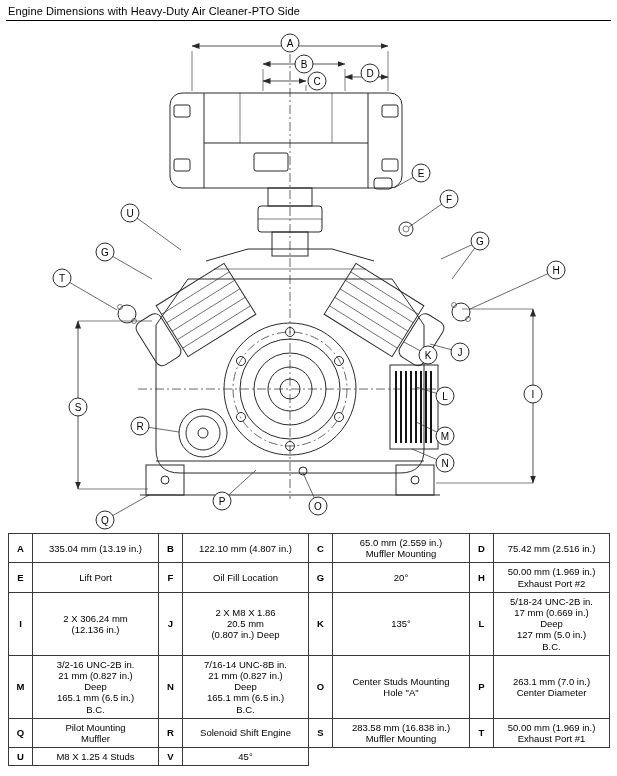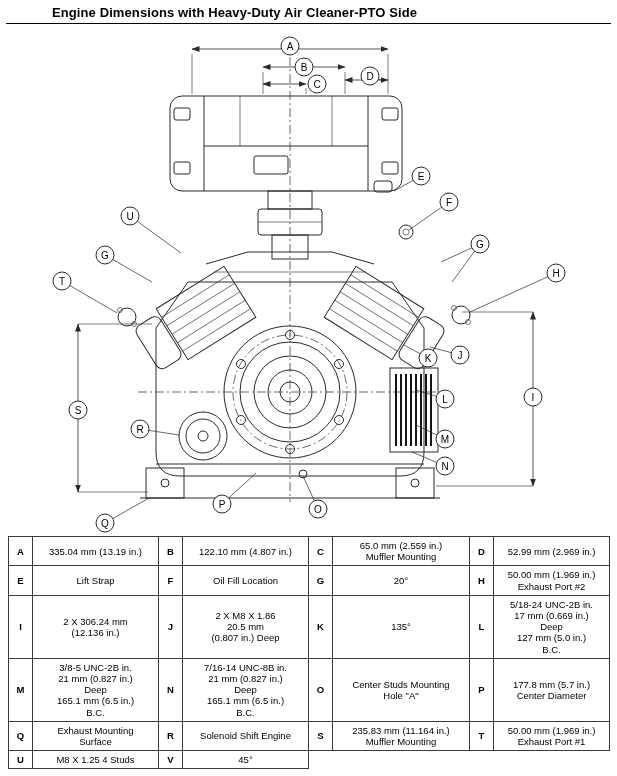--- a/index.html
+++ b/index.html
@@ -2,21 +2,21 @@
 <html><head>
 <meta charset="utf-8">
 <style>
   * { margin:0; padding:0; box-sizing:border-box; }
   html,body { background:#ffffff; }
   body {
     width:617px; height:776px; position:relative; overflow:hidden;
     font-family:"Liberation Sans", sans-serif; color:#000;
   }
   .header { margin:3px 6px 0 6px; padding:2px 0 3px 2px; border-bottom:1px solid #000; }
-  .header h1 { font-size:13px; font-weight:bold; letter-spacing:0.1px;margin-left:44px; }
+  .header h1 { font-size:11px; font-weight:normal; letter-spacing:0.1px; }
   .diagram-wrap { width:617px; height:510px; }
 
   svg .ln   { fill:none; stroke:#2a2a2a; stroke-width:1; }
   svg .thin { fill:none; stroke:#2a2a2a; stroke-width:0.6; }
   svg .cl   { fill:none; stroke:#2a2a2a; stroke-width:0.7; stroke-dasharray:9 3 2 3; }
   svg .dim  { fill:none; stroke:#2a2a2a; stroke-width:0.8; }
   svg .leader { stroke:#2a2a2a; stroke-width:0.7; }
   svg .fins { fill:none; stroke:#151515; stroke-width:2; }
   svg .callout-circle { fill:#ffffff; stroke:#2a2a2a; stroke-width:1; }
   svg .callout-text { font-family:"Liberation Sans",sans-serif; font-size:10px; fill:#000; text-anchor:middle; }
@@ -315,27 +315,27 @@
         <td class="val">
           <div>122.10 mm (4.807 in.)</div>
         </td>
         <td class="key">C</td>
         <td class="val">
           <div>65.0 mm (2.559 in.)</div>
           <div>Muffler Mounting</div>
         </td>
         <td class="key">D</td>
         <td class="val">
-          <div>52.99 mm (2.969 in.)</div>
+          <div>75.42 mm (2.516 in.)</div>
         </td>
       </tr>
       <tr>
         <td class="key">E</td>
         <td class="val">
-          <div>Lift Strap</div>
+          <div>Lift Port</div>
         </td>
         <td class="key">F</td>
         <td class="val">
           <div>Oil Fill Location</div>
         </td>
         <td class="key">G</td>
         <td class="val">
           <div>20°</div>
         </td>
         <td class="key">H</td>
@@ -365,58 +365,58 @@
           <div>5/18-24 UNC-2B in.</div>
           <div>17 mm (0.669 in.)</div>
           <div>Deep</div>
           <div>127 mm (5.0 in.)</div>
           <div>B.C.</div>
         </td>
       </tr>
       <tr>
         <td class="key">M</td>
         <td class="val">
-          <div>3/8-5 UNC-2B in.</div>
+          <div>3/2-16 UNC-2B in.</div>
           <div>21 mm (0.827 in.)</div>
           <div>Deep</div>
           <div>165.1 mm (6.5 in.)</div>
           <div>B.C.</div>
         </td>
         <td class="key">N</td>
         <td class="val">
           <div>7/16-14 UNC-8B in.</div>
           <div>21 mm (0.827 in.)</div>
           <div>Deep</div>
           <div>165.1 mm (6.5 in.)</div>
           <div>B.C.</div>
         </td>
         <td class="key">O</td>
         <td class="val">
           <div>Center Studs Mounting</div>
           <div>Hole "A"</div>
         </td>
         <td class="key">P</td>
         <td class="val">
-          <div>177.8 mm (5.7 in.)</div>
+          <div>263.1 mm (7.0 in.)</div>
           <div>Center Diameter</div>
         </td>
       </tr>
       <tr>
         <td class="key">Q</td>
         <td class="val">
-          <div>Exhaust Mounting</div>
-          <div>Surface</div>
+          <div>Pilot Mounting</div>
+          <div>Muffler</div>
         </td>
         <td class="key">R</td>
         <td class="val">
           <div>Solenoid Shift Engine</div>
         </td>
         <td class="key">S</td>
         <td class="val">
-          <div>235.83 mm (11.164 in.)</div>
+          <div>283.58 mm (16.838 in.)</div>
           <div>Muffler Mounting</div>
         </td>
         <td class="key">T</td>
         <td class="val">
           <div>50.00 mm (1.969 in.)</div>
           <div>Exhaust Port #1</div>
         </td>
       </tr>
       <tr>
         <td class="key">U</td>

